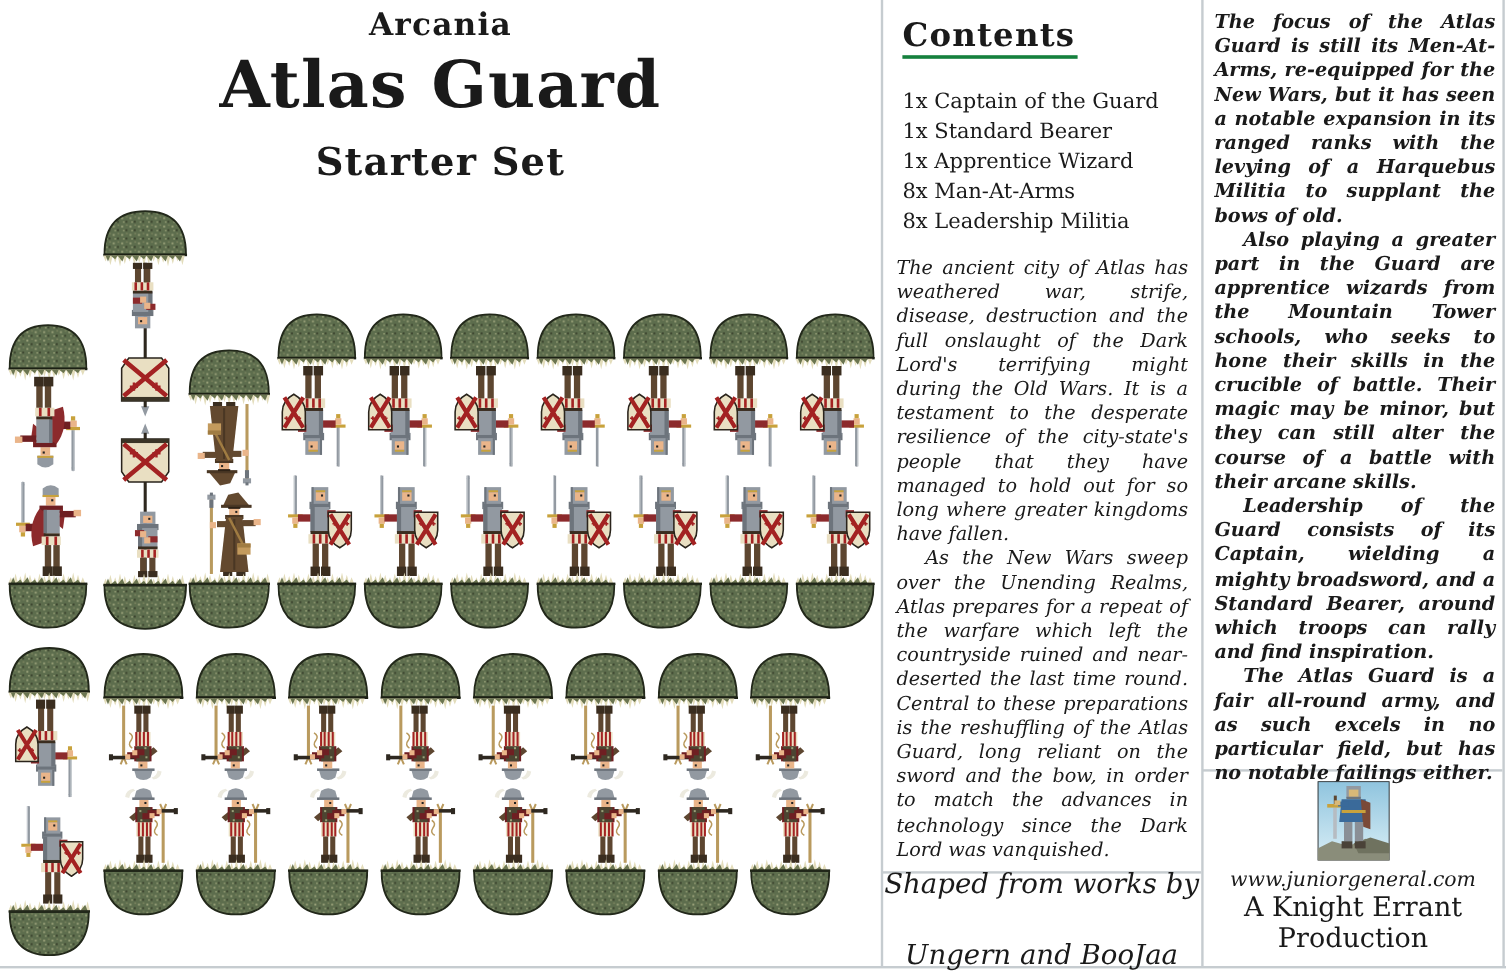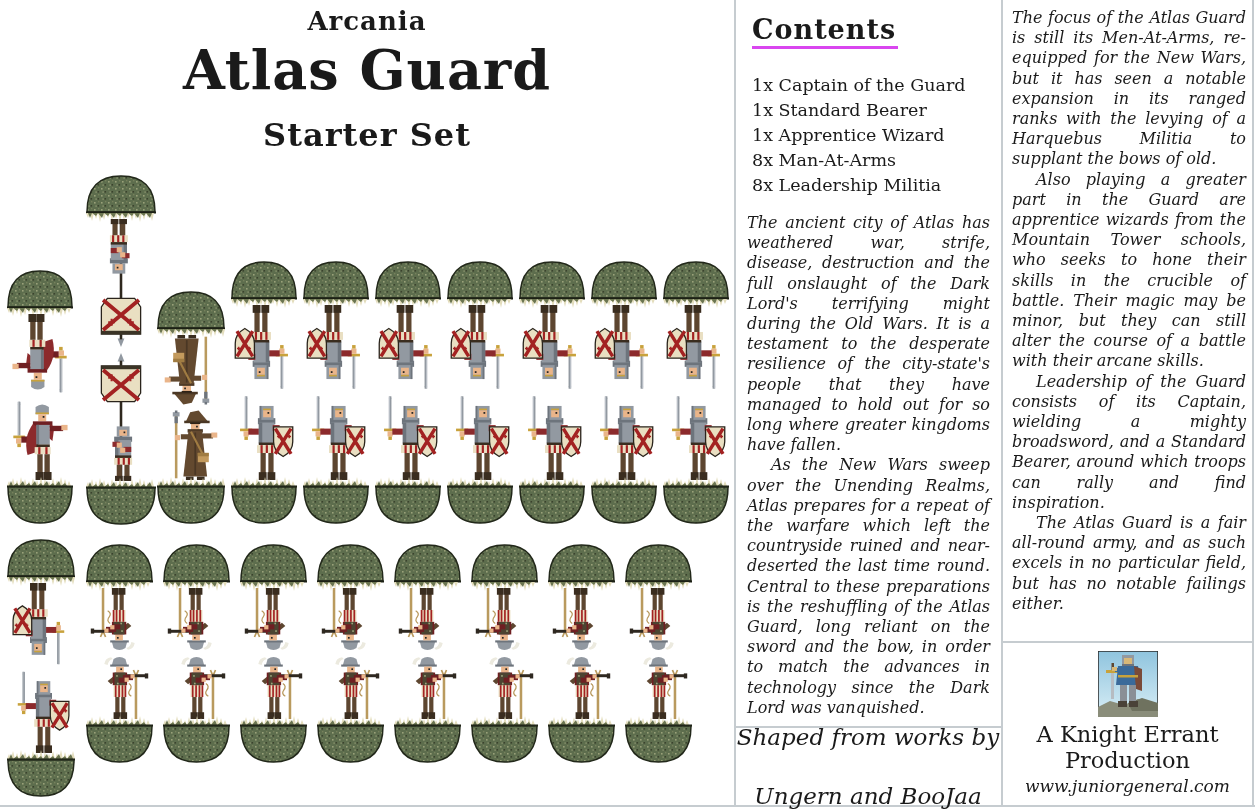--- a/index.html
+++ b/index.html
@@ -11,27 +11,27 @@
   
   #sheet-header{left:0;top:6px;width:734px;text-align:center;}
   #series-title{font-size:26px;font-weight:bold;letter-spacing:1px;}
   #main-title{font-size:54px;font-weight:bold;letter-spacing:1px;margin-top:2px;}
   #edition-title{font-size:32px;font-weight:bold;margin-top:14px;letter-spacing:1px;}
   
   .divider{background:#c6ccd0;}
   
   #contents-box{left:752px;top:14px;width:238px;}
   #contents-heading{font-size:27px;font-weight:bold;letter-spacing:1px;
-    display:inline-block;border-bottom:3px solid #d946ef;padding:0 2px 1px 0;}
+    display:inline-block;border-bottom:3px solid #15803d;padding:0 2px 1px 0;}
   #contents-list{list-style:none;margin:24px 0 0 0;padding:0;font-size:17.5px;line-height:1.43;}
   .lore{font-size:16px;font-style:italic;line-height:20.2px;text-align:justify;}
   .lore p{margin:0;}
   .lore p + p{text-indent:1.5em;}
   #lore-left{left:747px;top:213px;width:243px;}
-  #lore-right{left:1012px;top:8px;width:234px;}
+  #lore-right{left:1012px;top:8px;width:234px;font-weight:bold;}
   #shaped-box{left:735px;top:727px;width:266px;height:79px;display:flex;flex-direction:column;
     justify-content:center;text-align:center;font-style:italic;font-size:23px;line-height:1.25;gap:30px;}
   
   #production-box{left:1002px;top:642px;width:251px;height:164px;text-align:center;}
   #knight-logo{margin-top:9px;}
   #production-text{font-size:22.5px;line-height:1.15;margin-top:1px;}
   #website-text{font-size:17px;font-style:italic;margin-top:2px;}
 </style>
 </head>
 <body>
@@ -1448,18 +1448,18 @@
     <path d="M20,15 L40,15 L42,34 L18,34 Z" fill="#3a6a9a"></path>
     <path d="M36,15 L44,18 L44,40 L38,38 Z" fill="#7a4a38"></path>
     <rect x="20" y="24" width="20" height="2.5" fill="#c8a23c"></rect>
     <rect x="17" y="17" width="9" height="4" fill="#3a6a9a"></rect>
     <rect x="14" y="16" width="5" height="4" fill="#d8b878"></rect>
     <rect x="22" y="34" width="7" height="16" fill="#8a8f96"></rect>
     <rect x="31" y="34" width="7" height="16" fill="#8a8f96"></rect>
     <rect x="20" y="50" width="9" height="6" fill="#4a4238"></rect>
     <rect x="31" y="50" width="9" height="6" fill="#4a4238"></rect>
   </svg>
+  <div id="website-text">www.juniorgeneral.com</div>
   <div id="production-text">
     <div>A Knight Errant</div>
     <div>Production</div>
   </div>
-  <div id="website-text">www.juniorgeneral.com</div>
 </div>
 
 </body></html>

